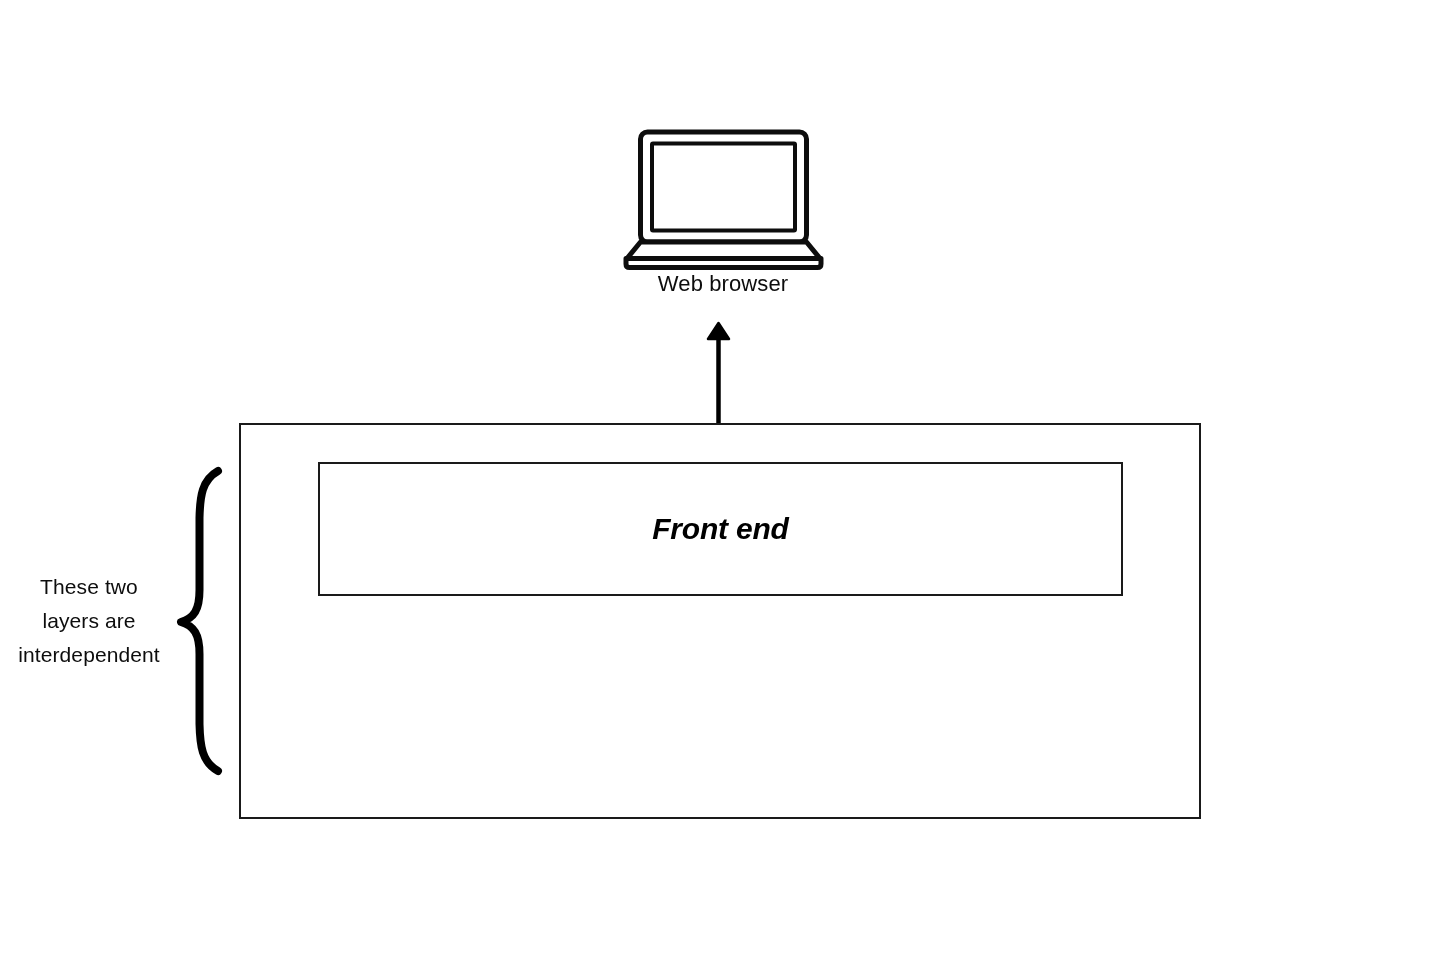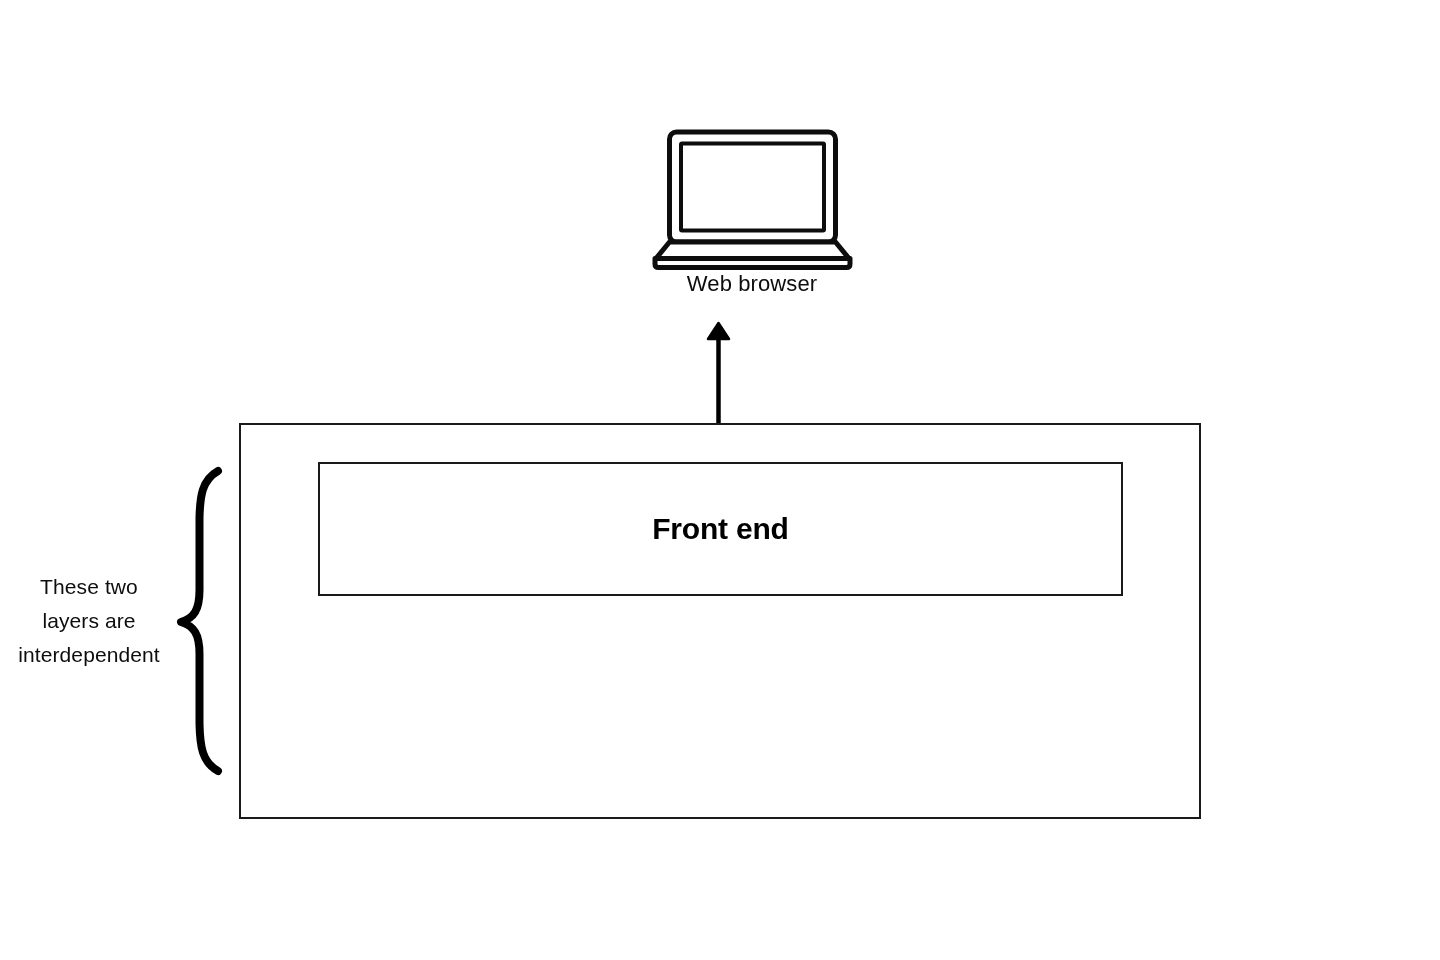--- a/index.html
+++ b/index.html
@@ -17,21 +17,21 @@
     position: relative;
     width: 1440px;
     height: 960px;
     background: #ffffff;
     overflow: hidden;
   }
 
   
   .browser-node {
     position: absolute;
-    left: 644px;
+    left: 615px;
     top: 125px;
     width: 216px;
     height: 190px;
   }
   .laptop-svg {
     position: absolute;
     left: 0;
     top: 0;
     display: block;
   }
@@ -76,21 +76,21 @@
     width: 805px;
     height: 134px;
     border: 2.5px solid #1a1a1a;
     background: #ffffff;
     box-sizing: border-box;
     display: flex;
     flex-direction: column;
     align-items: center;
     justify-content: center;
   }
-  .layer-box.frontend { top: 462px; }
+  .layer-box.frontend { top: 462px; font-style: italic; }
   .layer-box.cms      { top: 645px; }
 
   .layer-title {
     font-size: 30px;
     font-weight: bold;
     line-height: 38px;
     letter-spacing: -0.2px;
     color: #000000;
     text-align: center;
     white-space: nowrap;

